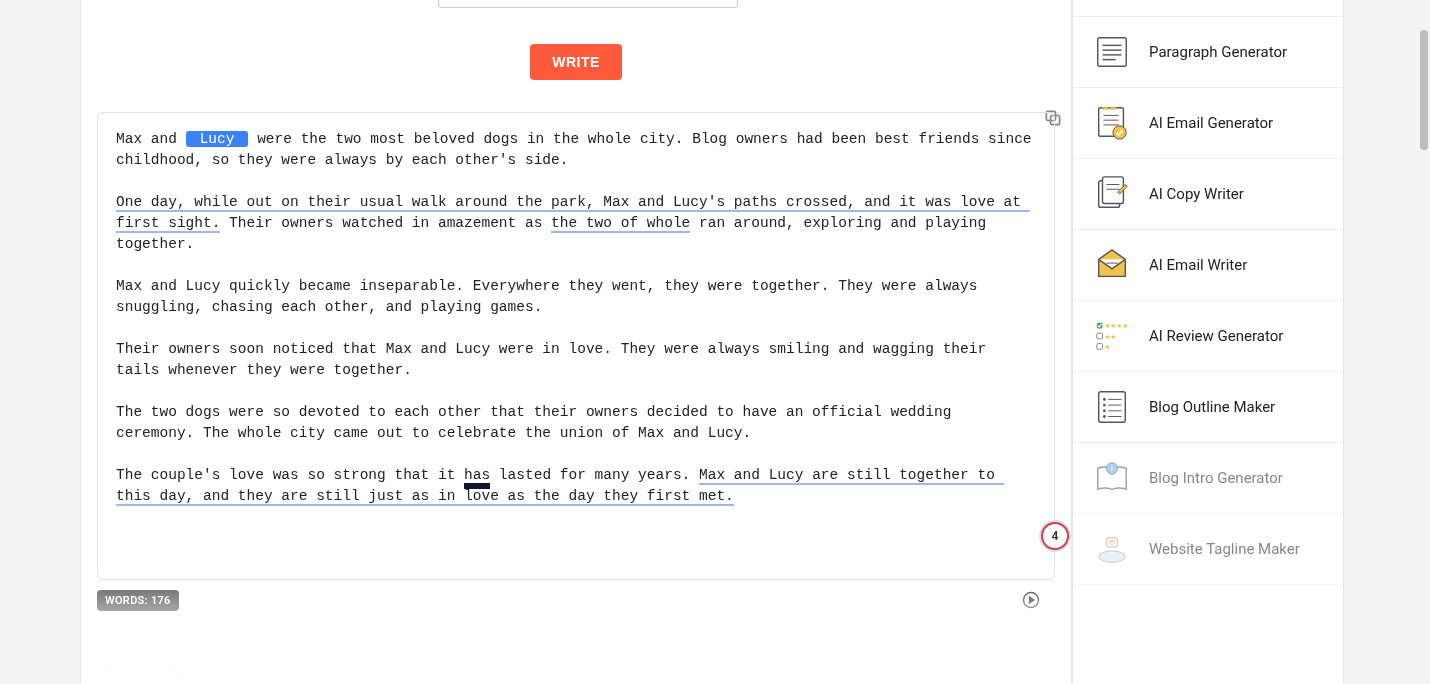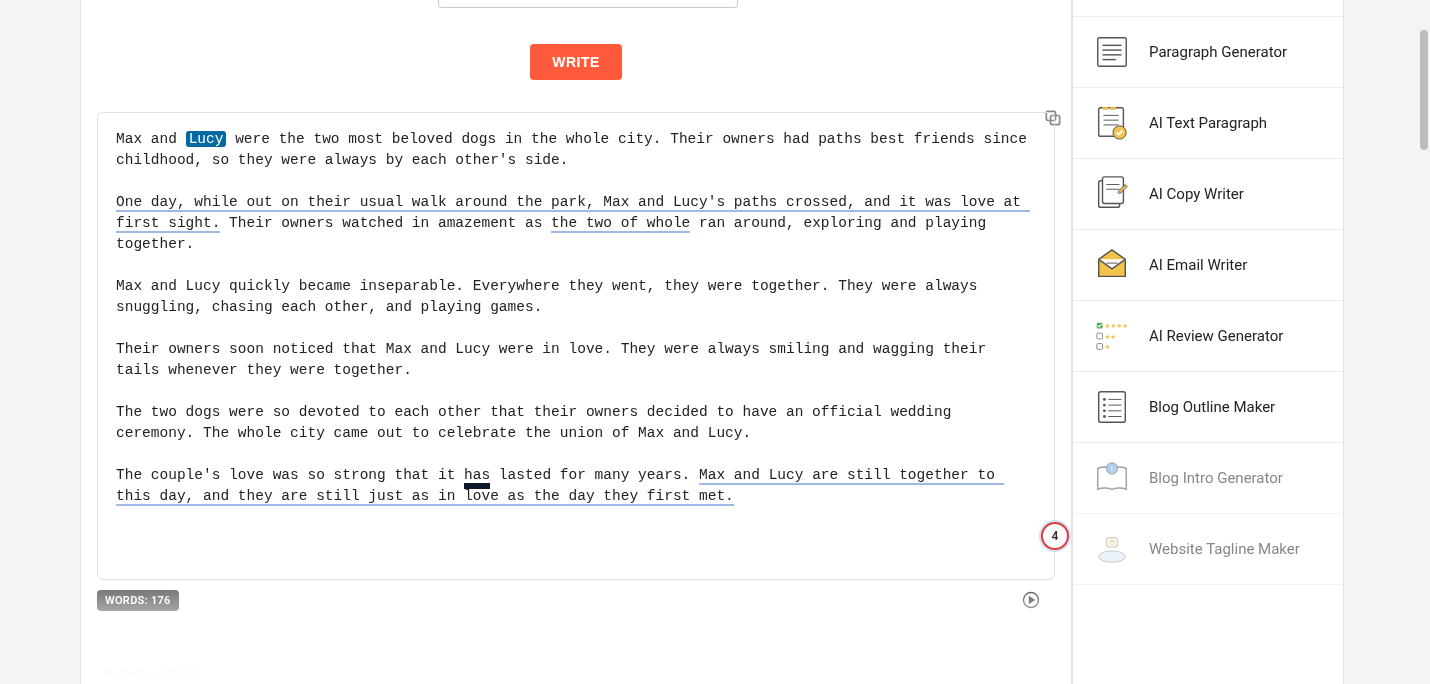--- a/index.html
+++ b/index.html
@@ -70,24 +70,24 @@
     padding: 16px 18px 30px 18px;
     font-family: "Courier New", Courier, monospace;
     font-size: 14.5px;
     line-height: 1.45;
     color: #222;
     white-space: pre-wrap;
     position: relative;
     min-height: 420px;
   }
   .hl-orange {
-    background: #0369a1;
+    background: #3b82f6;
     color: #fff;
     border-radius: 3px;
-    padding: 0 3px;
+    padding: 0 14px;
   }
   .ul-blue {
     border-bottom: 2px solid #9fb8e6;
   }
   .ul-red {
     border-bottom: 6px solid #0f172a;
   }
   .play-btn {
     position: absolute;
     right: 14px;
@@ -192,21 +192,21 @@
     </div>
 
     <div class="editor-wrap">
       <div class="copy-btn">
         <svg viewBox="0 0 24 24" fill="none" stroke="currentColor" stroke-width="2">
           <rect x="9" y="9" width="11" height="11" rx="2"></rect>
           <rect x="4" y="4" width="11" height="11" rx="2"></rect>
         </svg>
       </div>
 
-      <div class="editor"><span>Max and </span><span class="hl-orange">Lucy</span><span> were the two most beloved dogs in the whole city. Their owners had paths best friends since childhood, so they were always by each other's side.</span>
+      <div class="editor"><span>Max and </span><span class="hl-orange">Lucy</span><span> were the two most beloved dogs in the whole city. Blog owners had been best friends since childhood, so they were always by each other's side.</span>
 
 <span class="ul-blue">One day, while out on their usual walk around the park, Max and Lucy's paths crossed, and it was love at first sight.</span><span> Their owners watched in amazement as </span><span class="ul-blue">the two of whole</span><span> ran around, exploring and playing together.</span>
 
 <span>Max and Lucy quickly became inseparable. Everywhere they went, they were together. They were always snuggling, chasing each other, and playing games.</span>
 
 <span>Their owners soon noticed that Max and Lucy were in love. They were always smiling and wagging their tails whenever they were together.</span>
 
 <span>The two dogs were so devoted to each other that their owners decided to have an official wedding ceremony. The whole city came out to celebrate the union of Max and Lucy.</span>
 
 <span>The couple's love was so strong that it </span><span class="ul-red">has</span><span> lasted for many years. </span><span class="ul-blue">Max and Lucy are still together to this day, and they are still just as in love as the day they first met.</span>
@@ -246,21 +246,21 @@
       <svg class="side-icon" viewBox="0 0 40 40">
         <rect x="6" y="4" width="26" height="30" rx="2" fill="#fff" stroke="#555" stroke-width="1.5"></rect>
         <rect x="10" y="3" width="6" height="3" fill="#e8b94a"></rect>
         <rect x="18" y="3" width="6" height="3" fill="#e8b94a"></rect>
         <line x1="11" y1="12" x2="27" y2="12" stroke="#555"></line>
         <line x1="11" y1="17" x2="27" y2="17" stroke="#555"></line>
         <line x1="11" y1="22" x2="27" y2="22" stroke="#555"></line>
         <circle cx="28" cy="30" r="7" fill="#f3c34b" stroke="#555"></circle>
         <path d="M25 30 l2 2 l4 -4" stroke="#fff" stroke-width="2" fill="none"></path>
       </svg>
-      <span>AI Text Paragraph</span>
+      <span>AI Email Generator</span>
     </div>
 
 
     <div class="side-item">
       <svg class="side-icon" viewBox="0 0 40 40">
         <rect x="6" y="6" width="22" height="28" rx="2" fill="#fff" stroke="#555" stroke-width="1.5"></rect>
         <rect x="10" y="2" width="22" height="28" rx="2" fill="#fff" stroke="#555" stroke-width="1.5"></rect>
         <line x1="14" y1="10" x2="28" y2="10" stroke="#555"></line>
         <line x1="14" y1="15" x2="28" y2="15" stroke="#555"></line>
         <path d="M26 18 L34 10 L36 12 L28 20 Z" fill="#f3c34b" stroke="#555"></path>

